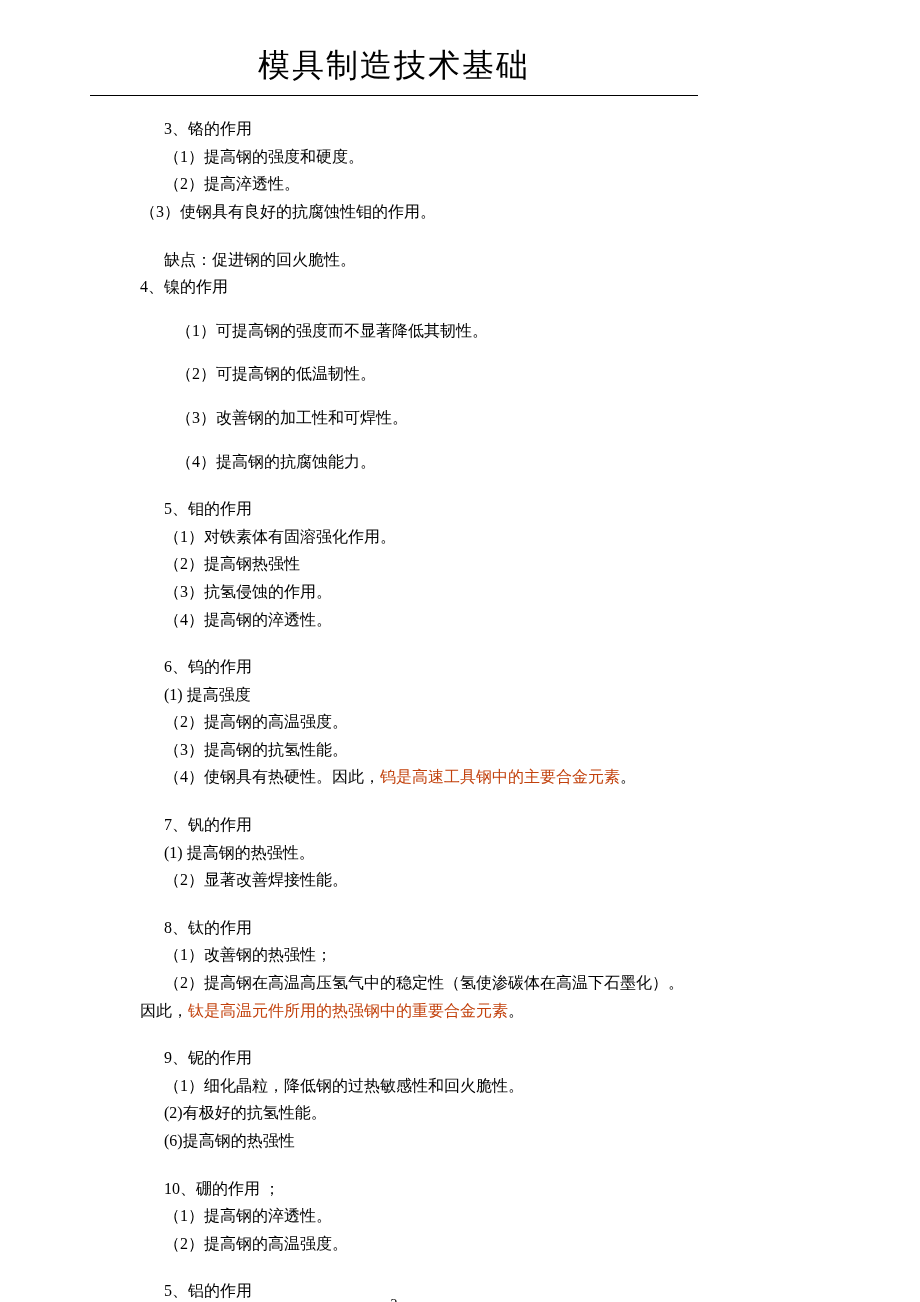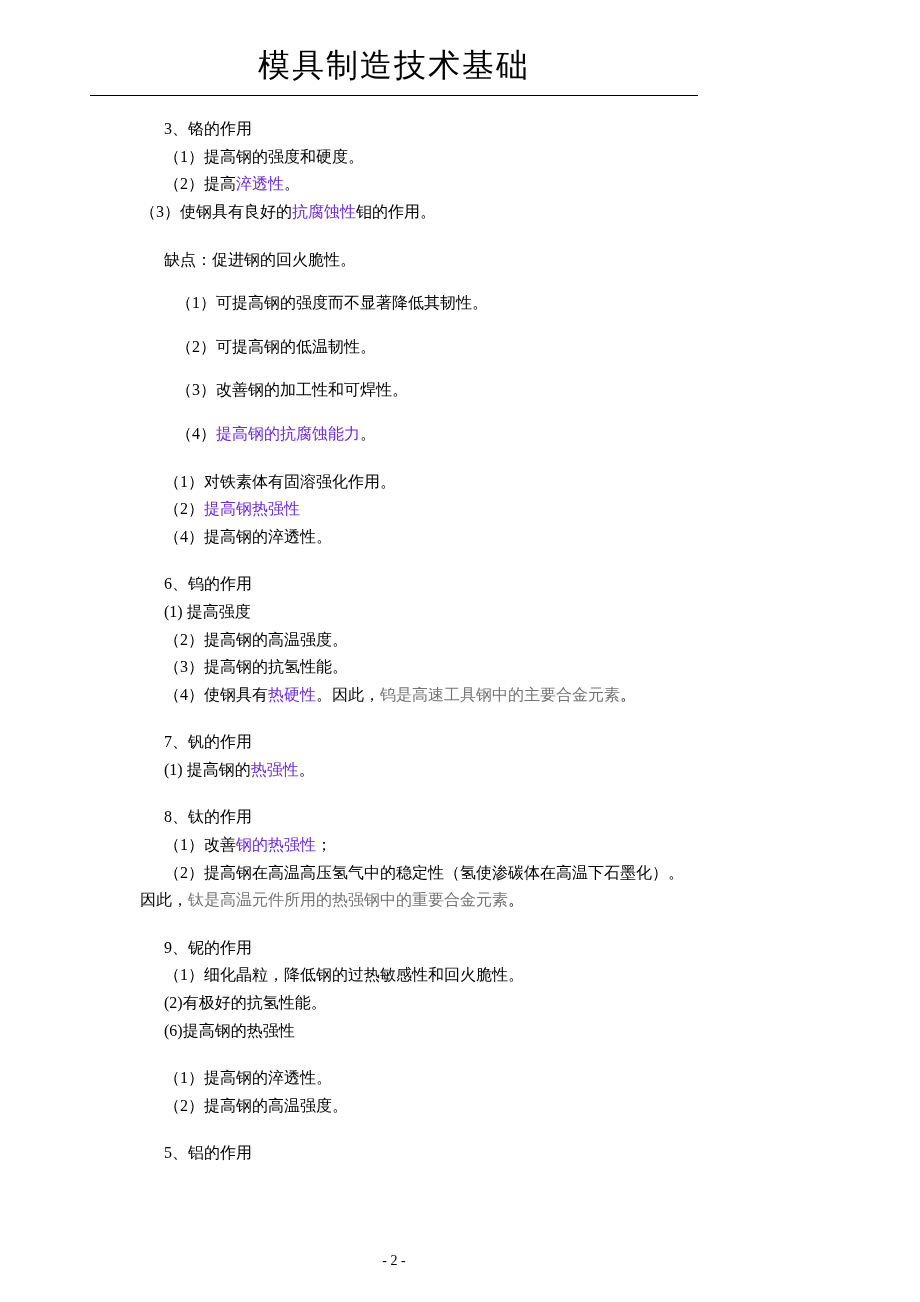--- a/index.html
+++ b/index.html
@@ -33,22 +33,22 @@
     padding-left: 60px;
     padding-right: 10px;
   }
   .line {
     margin: 2px 0;
     white-space: normal;
   }
   .indent0 { padding-left: 0px; }
   .indent1 { padding-left: 24px; }
   .indent2 { padding-left: 36px; margin-top: 18px; }
-  .red { color: #6d28d9; }
-  .blue { color: #737373; }
+  .red { color: #000000; }
+  .blue { color: #c2410c; }
   .spacer { height: 18px; }
   .footer {
     position: absolute;
     bottom: 30px;
     left: 0;
     width: 100%;
     text-align: center;
     font-size: 14px;
   }
 </style>
@@ -58,47 +58,52 @@
 <div class="page">
   <div class="title">模具制造技术基础</div>
   <div class="title-underline"></div>
   <div class="content" id="content">
       <div class="line indent1"><span>3、铬的作用</span></div>
       <div class="line indent1"><span>（1）提高钢的强度和硬度。</span></div>
       <div class="line indent1"><span>（2）提高</span><span class="red">淬透性</span><span>。</span></div>
       <div class="line indent0"><span>（3）使钢具有良好的</span><span class="red">抗腐蚀性</span><span>钼的作用。</span></div>
       <div class="spacer"></div>
       <div class="line indent1"><span>缺点：促进钢的回火脆性。</span></div>
+      <div class="line indent0"><span>4、镍的作用</span></div>
       <div class="line indent2"><span>（1）可提高钢的强度而不显著降低其韧性。</span></div>
       <div class="line indent2"><span>（2）可提高钢的低温韧性。</span></div>
       <div class="line indent2"><span>（3）改善钢的加工性和可焊性。</span></div>
       <div class="line indent2"><span>（4）</span><span class="red">提高钢的抗腐蚀能力</span><span>。</span></div>
       <div class="spacer"></div>
+      <div class="line indent1"><span>5、钼的作用</span></div>
       <div class="line indent1"><span>（1）对铁素体有固溶强化作用。</span></div>
       <div class="line indent1"><span>（2）</span><span class="red">提高钢热强性</span></div>
+      <div class="line indent1"><span>（3）抗氢侵蚀的作用。</span></div>
       <div class="line indent1"><span>（4）提高钢的淬透性。</span></div>
       <div class="spacer"></div>
       <div class="line indent1"><span>6、钨的作用</span></div>
       <div class="line indent1"><span>(1) 提高强度</span></div>
       <div class="line indent1"><span>（2）提高钢的高温强度。</span></div>
       <div class="line indent1"><span>（3）提高钢的抗氢性能。</span></div>
       <div class="line indent1"><span>（4）使钢具有</span><span class="red">热硬性</span><span>。因此，</span><span class="blue">钨是高速工具钢中的主要合金元素</span><span>。</span></div>
       <div class="spacer"></div>
       <div class="line indent1"><span>7、钒的作用</span></div>
       <div class="line indent1"><span>(1) 提高钢的</span><span class="red">热强性</span><span>。</span></div>
+      <div class="line indent1"><span>（2）显著改善焊接性能。</span></div>
       <div class="spacer"></div>
       <div class="line indent1"><span>8、钛的作用</span></div>
       <div class="line indent1"><span>（1）改善</span><span class="red">钢的热强性</span><span>；</span></div>
       <div class="line indent1"><span>（2）提高钢在高温高压氢气中的稳定性（氢使渗碳体在高温下石墨化）。</span></div>
       <div class="line indent0"><span>因此，</span><span class="blue">钛是高温元件所用的热强钢中的重要合金元素</span><span>。</span></div>
       <div class="spacer"></div>
       <div class="line indent1"><span>9、铌的作用</span></div>
       <div class="line indent1"><span>（1）细化晶粒，降低钢的过热敏感性和回火脆性。</span></div>
       <div class="line indent1"><span>(2)有极好的抗氢性能。</span></div>
       <div class="line indent1"><span>(6)提高钢的热强性</span></div>
       <div class="spacer"></div>
+      <div class="line indent1"><span>10、硼的作用 ；</span></div>
       <div class="line indent1"><span>（1）提高钢的淬透性。</span></div>
       <div class="line indent1"><span>（2）提高钢的高温强度。</span></div>
       <div class="spacer"></div>
       <div class="line indent1"><span>5、铝的作用</span></div>
     </div>
   <div class="footer">- 2 -</div>
 </div>
 
 </body></html>

